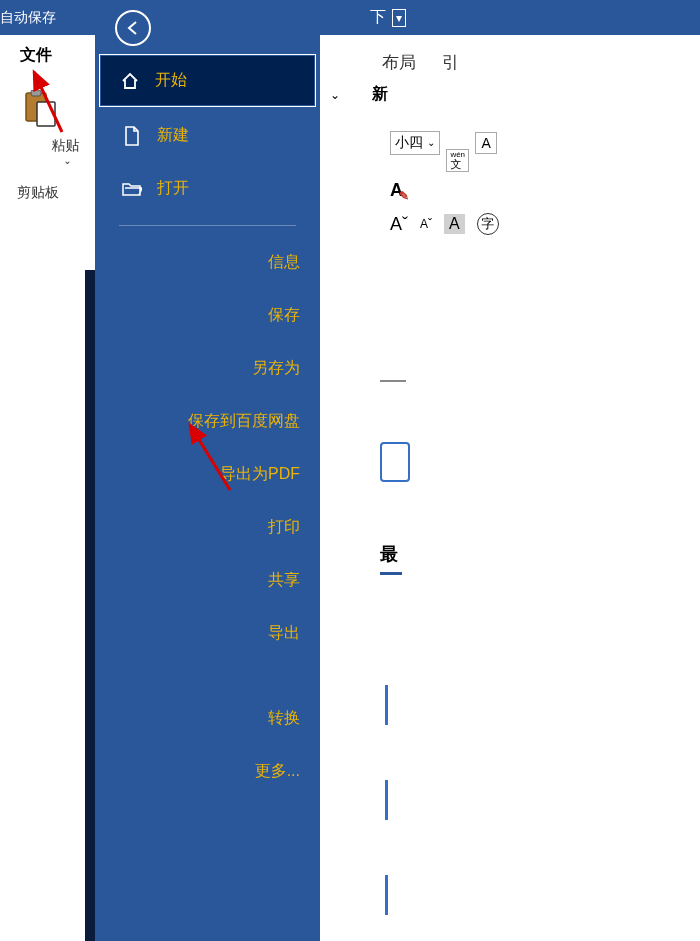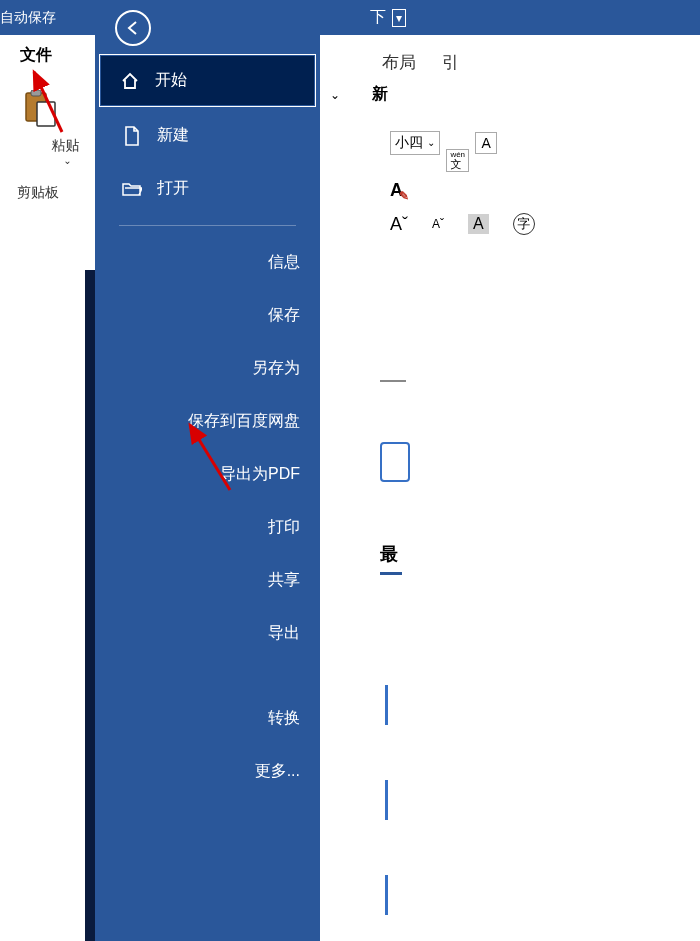--- a/index.html
+++ b/index.html
@@ -12,42 +12,42 @@
     .file-tab { padding: 9px 20px; font-size: 16px; color: #000; font-weight: bold; }
     
     .paste-section { padding: 10px 0 0 16px; }
     .paste-icon-wrap { width: 48px; height: 48px; display: flex; align-items: center; justify-content: center; flex-direction: column; }
     .paste-label { font-size: 14px; color: #333; margin-top: 4px; display: flex; align-items: center; flex-direction: column; }
     .chev-down { margin-left: 4px; font-size: 10px;}
     .clipboard-label { font-size: 14px; color: #333; margin-top: 18px; padding-left: 17px;}
     
     .file-menu { position: absolute; left: 95px; top: 0; width: 225px; height: 941px; background: #2a579a; z-index: 10; }
     .back-circle { width: 36px; height: 36px; border: 2px solid #fff; border-radius: 50%; margin: 10px 0 10px 20px; display: flex; align-items: center; justify-content: center; color: #fff; font-size: 18px; cursor: pointer;}
-    .menu-item { padding: 16px 20px 16px 26px; color: #ffffff; font-size: 16px; display: flex; align-items: center; cursor: pointer; }
+    .menu-item { padding: 16px 20px 16px 26px; color: #eab308; font-size: 16px; display: flex; align-items: center; cursor: pointer; }
     .menu-item.selected { background: #002050; outline: 1px solid #fff; outline-offset: 1px; margin: 4px 6px; padding: 14px 14px 14px 18px;}
     .menu-item .mi-icon { width: 22px; margin-right: 14px; display: inline-flex; align-items: center; justify-content: center; }
     .menu-divider { border: none; border-top: 1px solid rgba(255,255,255,0.3); margin: 10px 24px; }
     .menu-item-indent { padding-left: 60px; justify-content: flex-end; }
     .menu-gap { height: 32px;}
     
     .right-top-bar { position: absolute; left: 320px; top: 0; right: 0; height: 35px; background: #2a579a; display: flex; align-items: center; padding-left: 50px;}
     .right-down-btn { color: #fff; font-size: 16px; }
     
     .right-ribbon { position: absolute; left: 320px; top: 35px; right: 0; padding: 16px 0 0 10px; }
     .ribbon-row { display: flex; align-items: center; gap: 26px; margin-bottom: 8px; }
     .rtab { font-size: 17px; color: #333; }
     .new-lbl { font-size: 16px; font-weight: bold; }
     .caret { font-size: 12px; margin-right: 6px;}
     .font-row { display: flex; align-items: center; gap: 6px; margin: 6px 0 6px 60px; }
     .font-size-sel { border: 1px solid #aaa; padding: 2px 4px; font-size: 14px; display: flex; align-items: center; gap: 4px;}
     .wen-btn { border: 1px solid #aaa; padding: 1px 3px; font-size: 8px; line-height: 1;  margin-top: 36px;}
     .wen-top{font-size:8px;} .wen-bot{font-size:11px;}
     .a-box { border: 1px solid #aaa; width: 22px; height: 22px; display: inline-flex; align-items: center; justify-content: center; font-size: 14px;}
     .fmt-row { display: flex; align-items: center; gap: 12px; margin-left: 60px; margin-top:8px; }
-    .fmt-row2 { display: flex; align-items: center; gap: 24px; margin-left: 60px; margin-top:12px; }
+    .fmt-row2 { display: flex; align-items: center; gap: 12px; margin-left: 60px; margin-top:12px; }
     .a-pen { font-size: 18px; position: relative; font-weight: bold;}
     .pen-ov { position: absolute; right: -6px; bottom: -2px; font-size: 12px; color: #c0392b;}
     .a-big { font-size: 18px;} .a-small{font-size:12px;}
     .a-hl { background:#d0d0d0; padding: 1px 5px; font-size: 16px;}
     .circ-zi { border:1.5px solid #333; border-radius:50%; width:22px; height:22px; display:inline-flex; align-items:center; justify-content:center; font-size:13px;}
     
     .right-content { position: absolute; left: 320px; top: 380px; right: 0; padding-left: 60px;}
     .blank-box { width: 30px; height: 40px; border: 2px solid #3670c5; border-radius: 4px; margin-bottom: 60px; background:#fff;}
     .recent-lbl { font-size: 18px; font-weight: bold; margin-bottom: 6px;}
     .recent-underline { width: 22px; height: 3px; background: #2a579a; margin-bottom: 30px;}

